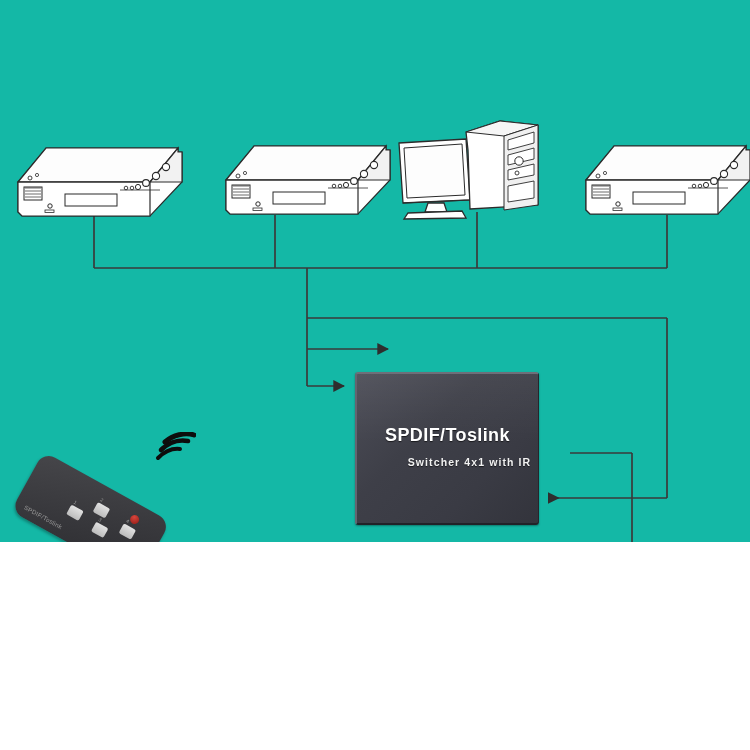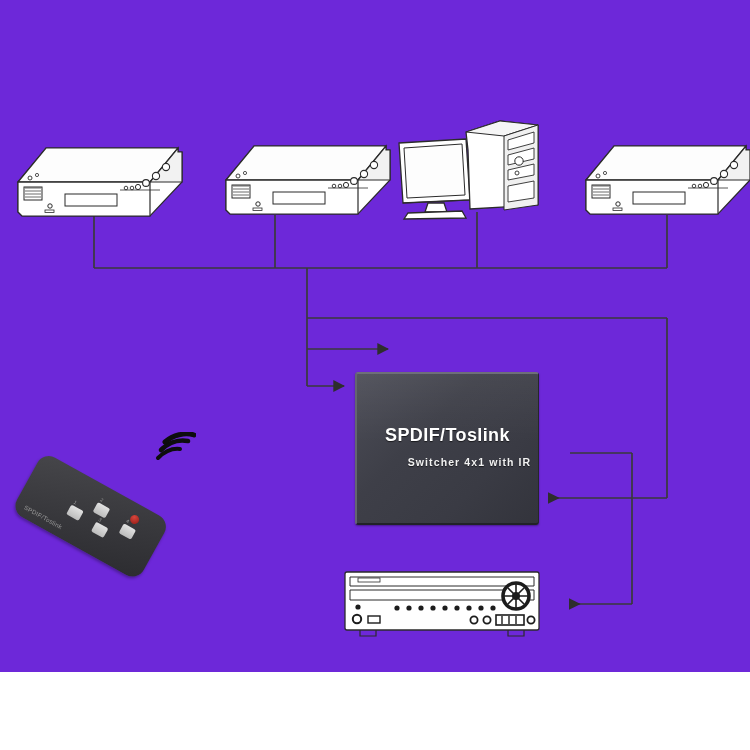--- a/index.html
+++ b/index.html
@@ -1,17 +1,17 @@
 <!DOCTYPE html>
 <html><head>
 <meta charset="utf-8">
 <style>
   html,body{margin:0;padding:0;background:#ffffff;}
   body{width:750px;height:750px;font-family:"Liberation Sans",sans-serif;}
-  #stage{position:relative;width:750px;height:672px;background:#6d28d9;overflow:hidden;}
+  #stage{position:relative;width:750px;height:542px;background:#14b8a6;overflow:hidden;}
   #diagram{position:absolute;left:0;top:0;width:750px;height:750px;}
 
   
   .switcher{
     position:absolute;left:355px;top:372px;width:184px;height:153px;
     background:linear-gradient(135deg,#4c4d57 0%,#3e3f48 38%,#3a3b44 70%,#33343c 100%);
     border-top:2px solid #6e6f79;
     border-left:2px solid #646570;
     border-right:1px solid #25262c;
     border-bottom:2px solid #212228;

